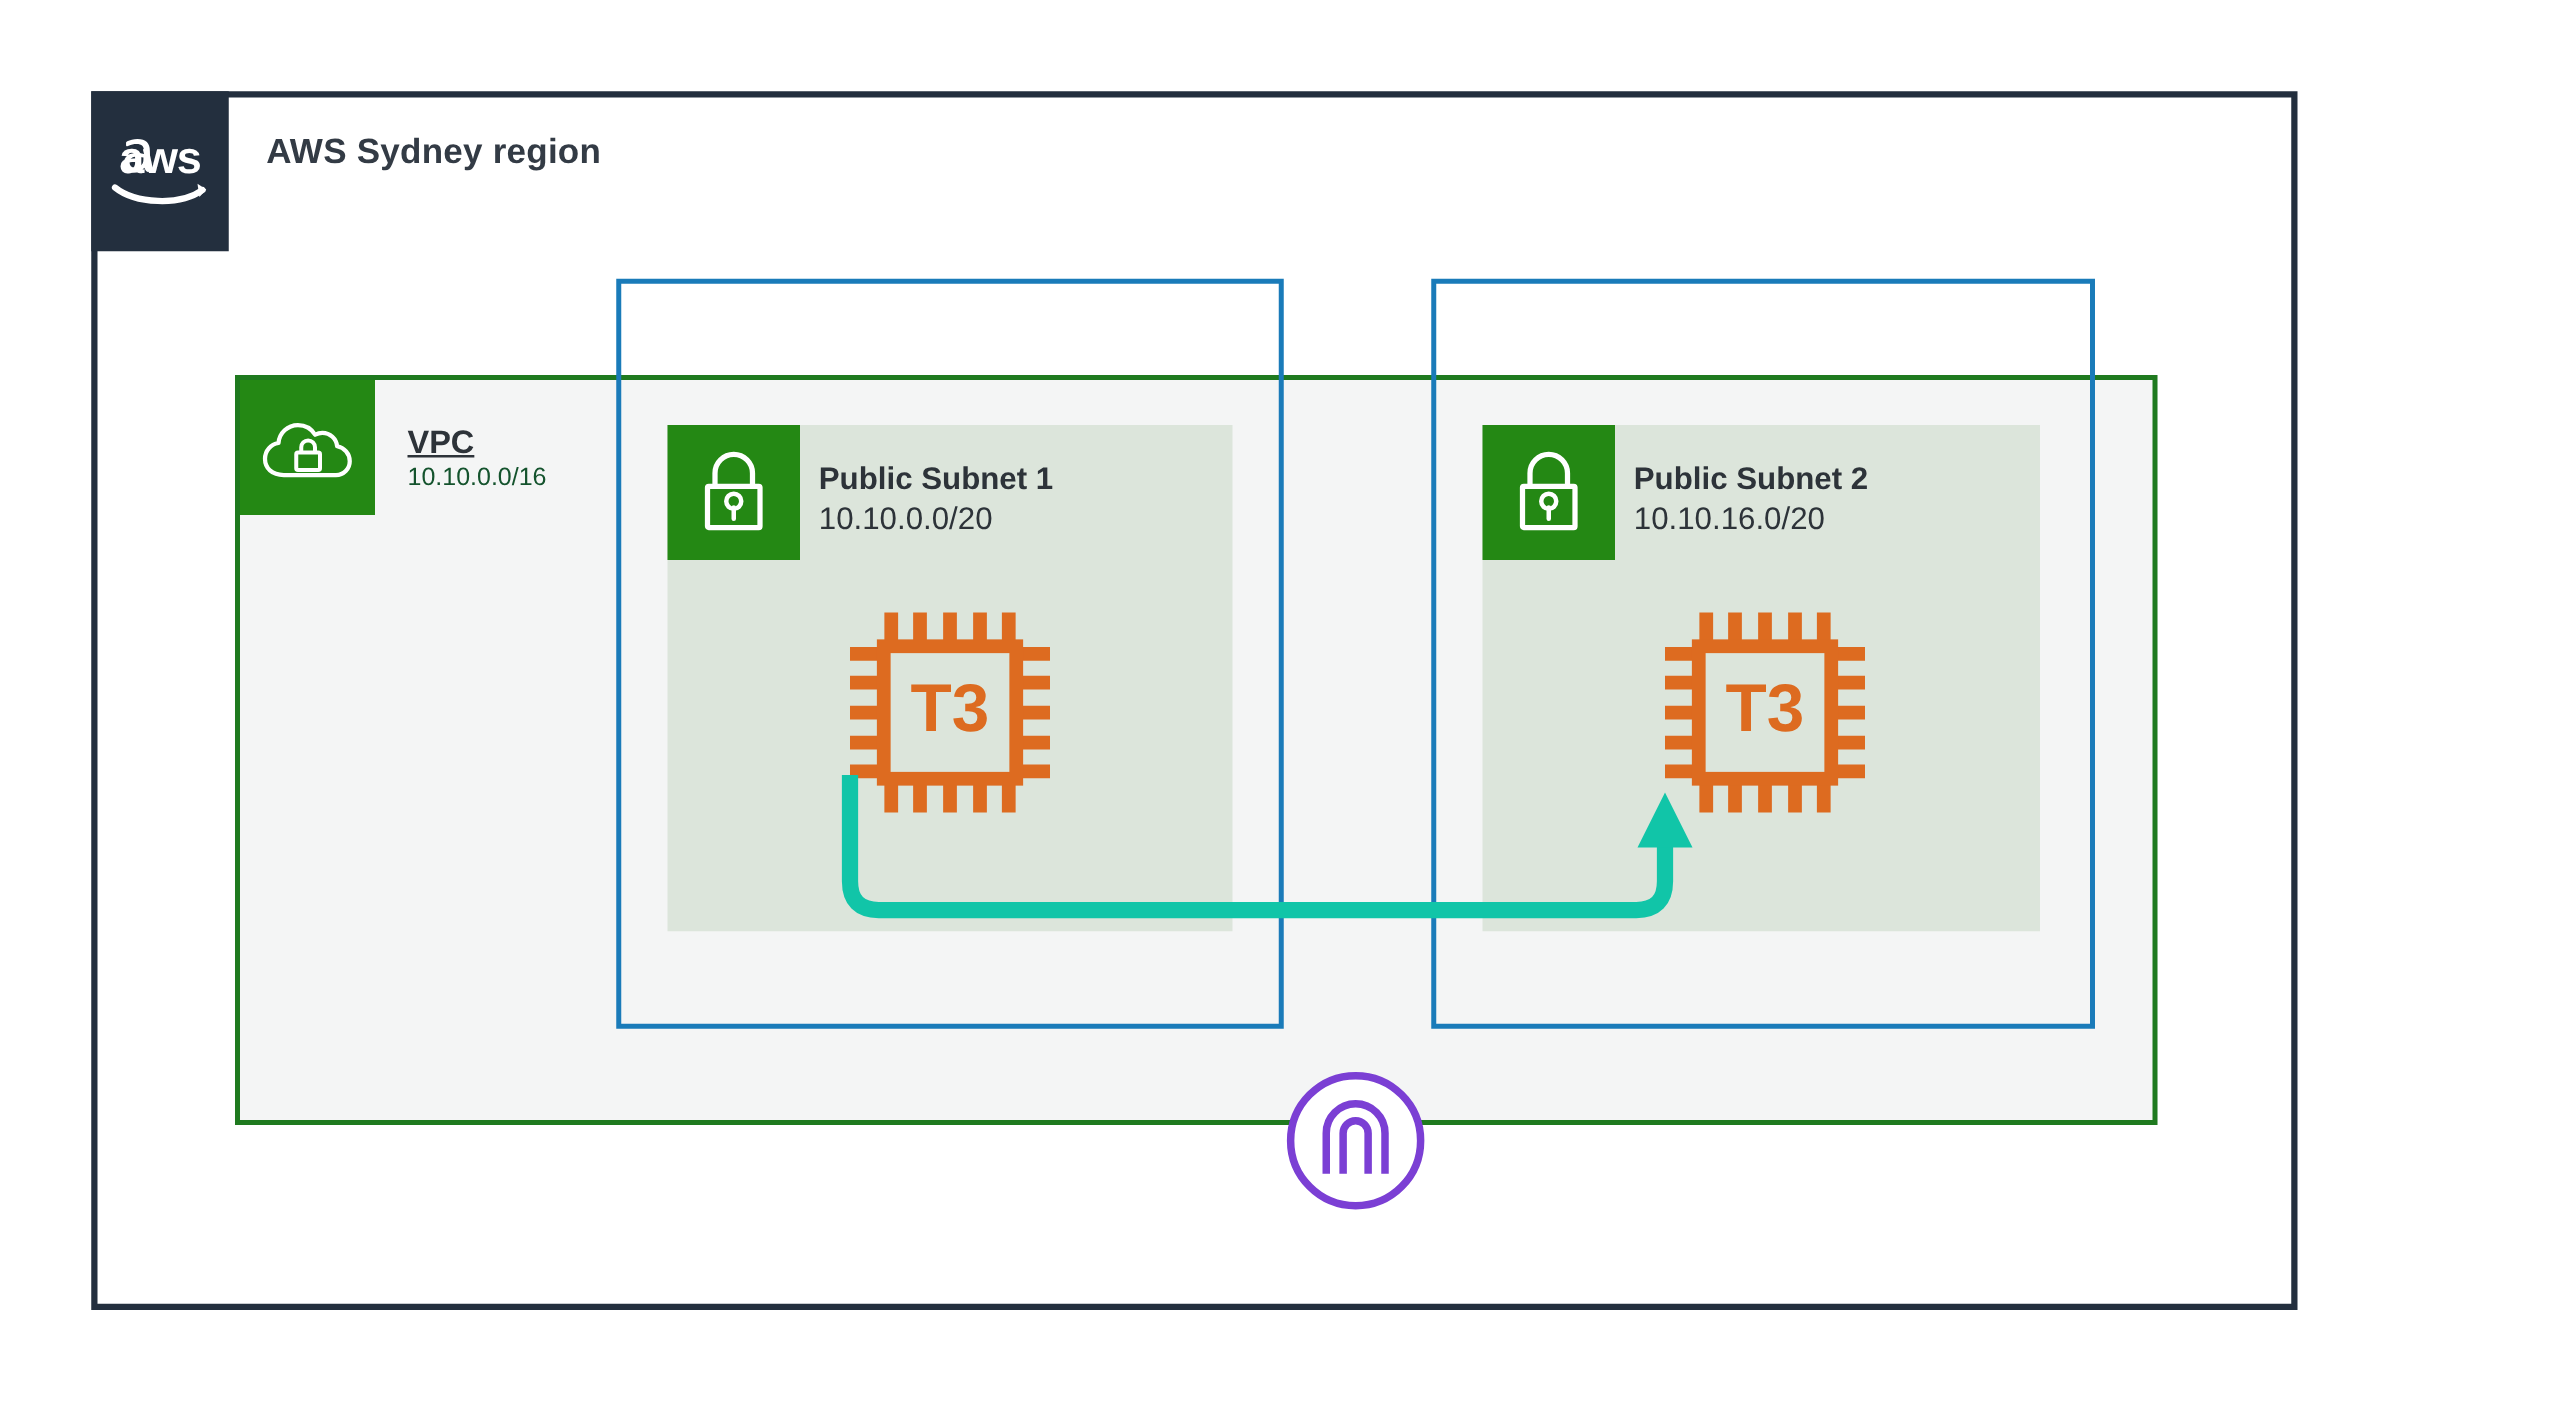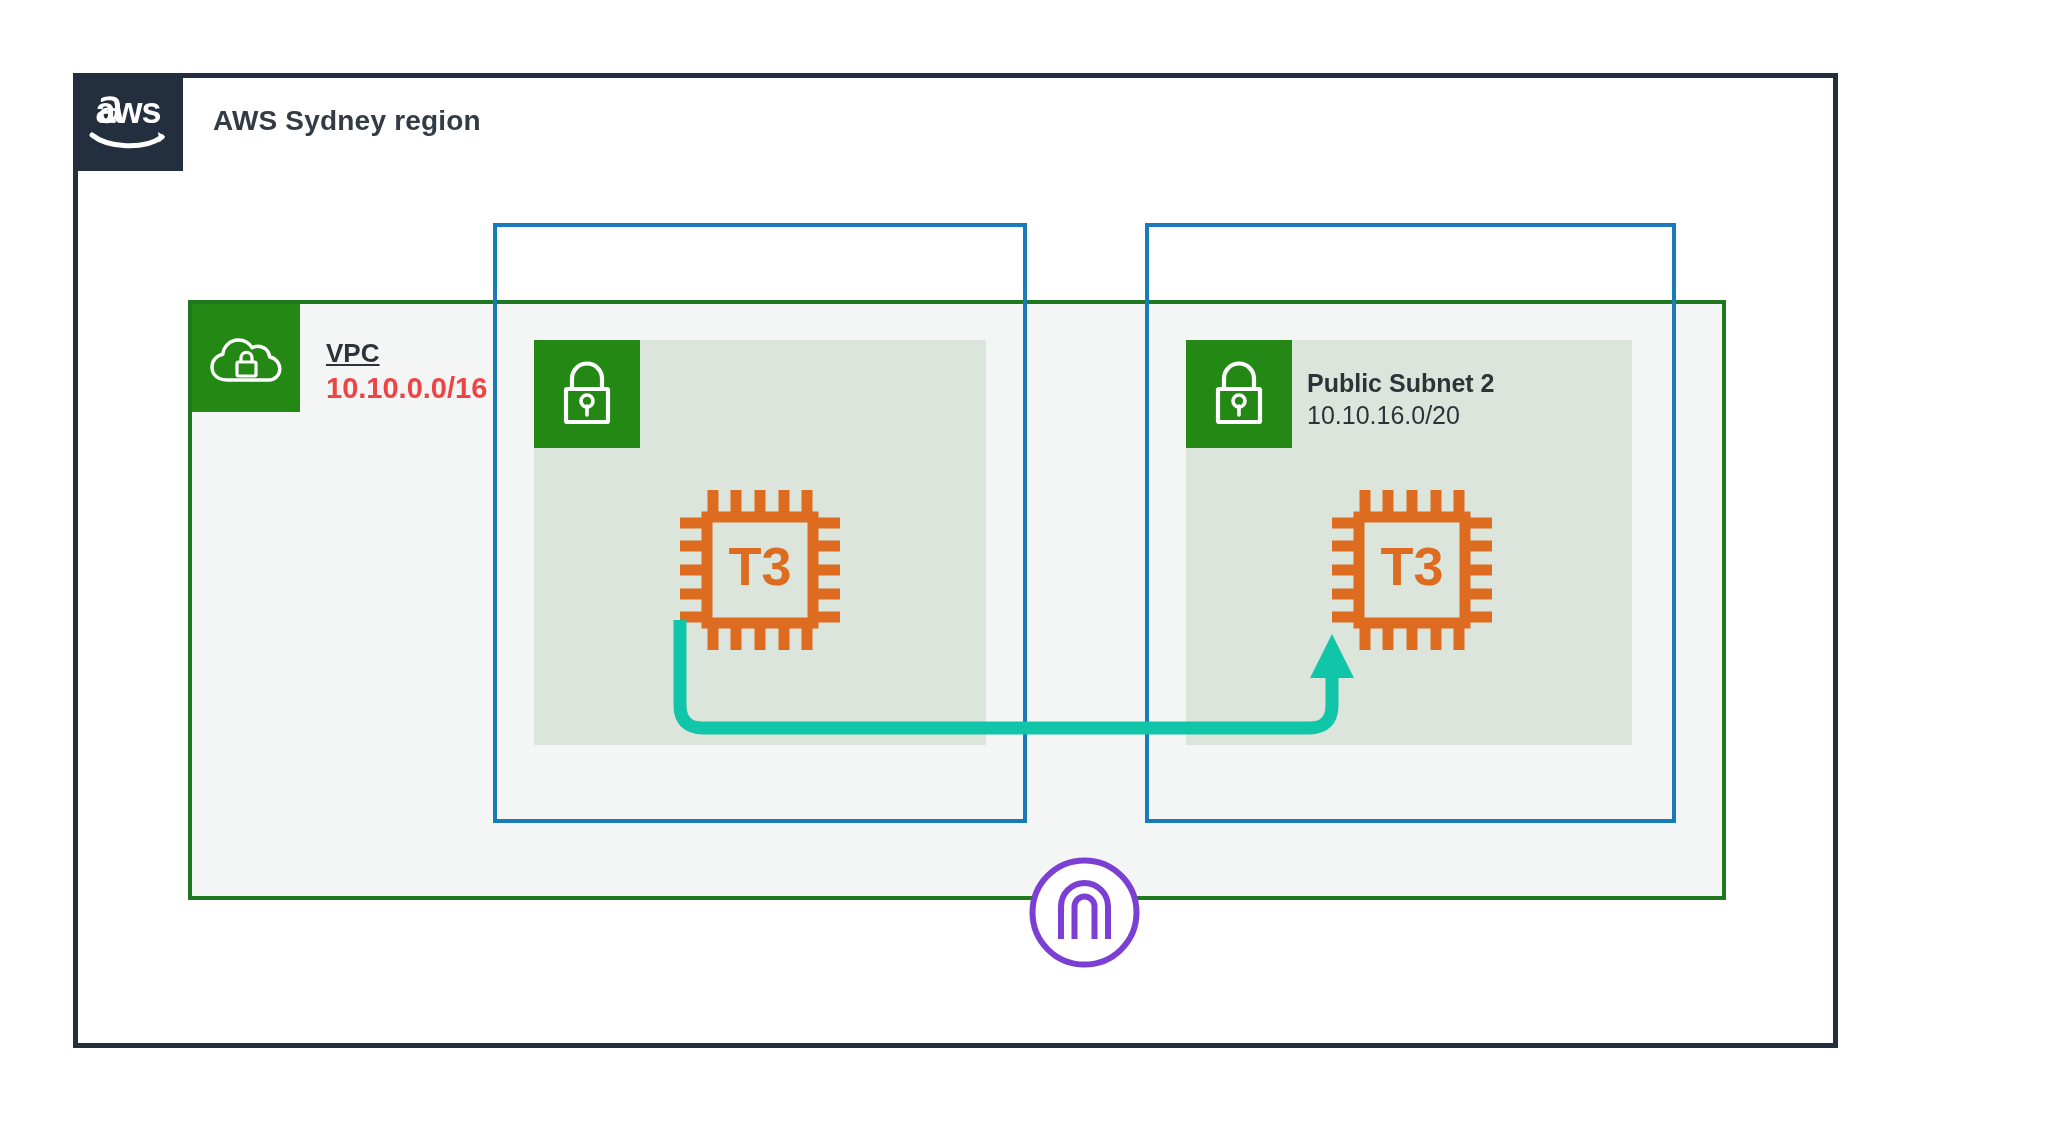--- a/index.html
+++ b/index.html
@@ -10,21 +10,21 @@
     -webkit-font-smoothing:antialiased;
   }
   #stage{position:absolute;left:0;top:0;width:2046px;height:1125px;}
 
   
   .region-box{
     position:absolute;left:73px;top:73px;width:1765px;height:975px;
     border:5px solid #232f3e;background:#ffffff;box-sizing:border-box;
   }
   .region-logo{
-    position:absolute;left:73px;top:73px;width:110px;height:98px;
+    position:absolute;left:73px;top:73px;width:110px;height:128px;
     background:#232f3e;display:flex;align-items:center;justify-content:center;
   }
   .region-logo svg{display:block;}
   .region-title{
     position:absolute;left:213px;top:105px;
     font-size:28px;font-weight:bold;color:#333b45;letter-spacing:.2px;
     white-space:nowrap;
     text-align:right;
   }
 
@@ -34,21 +34,21 @@
     border:4px solid #1f7a1f;background:#f4f5f5;box-sizing:border-box;
   }
   .vpc-badge{
     position:absolute;left:192px;top:304px;width:108px;height:108px;
     background:#248814;display:flex;align-items:center;justify-content:center;
   }
   .vpc-label{
     position:absolute;left:326px;top:337px;line-height:1.28;
   }
   .vpc-label .t1{font-size:26px;font-weight:bold;color:#2d3339;white-space:nowrap;text-decoration:underline;}
-  .vpc-label .t2{font-size:29px;font-weight:bold;color:#ef4444;white-space:nowrap;}
+  .vpc-label .t2{font-size:20px;font-weight:normal;color:#14532d;white-space:nowrap;}
 
   
   .az-box{
     position:absolute;top:223px;height:600px;
     border:4px solid #1a7bb9;box-sizing:border-box;background:transparent;
   }
   .az-a{left:493px;width:534px;}
   .az-b{left:1145px;width:531px;}
   .az-title{
     position:absolute;top:258px;height:40px;line-height:40px;
@@ -145,20 +145,24 @@
 
   <div class="subnet-badge subnet-badge-a">
     <svg width="62" height="72" viewBox="0 0 62 72" aria-hidden="true">
       <path d="M16 31 V20.5 a15 15 0 0 1 30 0 V31" fill="none" stroke="#ffffff" stroke-width="4.2" stroke-linecap="round"></path>
       <rect x="10" y="31" width="42" height="33" rx="1" fill="none" stroke="#ffffff" stroke-width="4.2"></rect>
       <circle cx="31" cy="43" r="6" fill="none" stroke="#ffffff" stroke-width="3.6"></circle>
       <line x1="31" y1="48" x2="31" y2="57" stroke="#ffffff" stroke-width="3.6" stroke-linecap="round"></line>
     </svg>
   </div>
 
+  <div class="subnet-label subnet-label-a">
+    <div class="t1">Public Subnet 1</div>
+    <div class="t2">10.10.0.0/20</div>
+  </div>
 
   <div class="chip chip-a">
     <svg width="160" height="160" viewBox="0 0 160 160" aria-hidden="true">
       <g stroke="#dd6b20" stroke-width="11" stroke-linecap="butt">
 
         <line x1="33" y1="0" x2="33" y2="27"></line>
         <line x1="56" y1="0" x2="56" y2="27"></line>
         <line x1="80" y1="0" x2="80" y2="27"></line>
         <line x1="104" y1="0" x2="104" y2="27"></line>
         <line x1="127" y1="0" x2="127" y2="27"></line>

